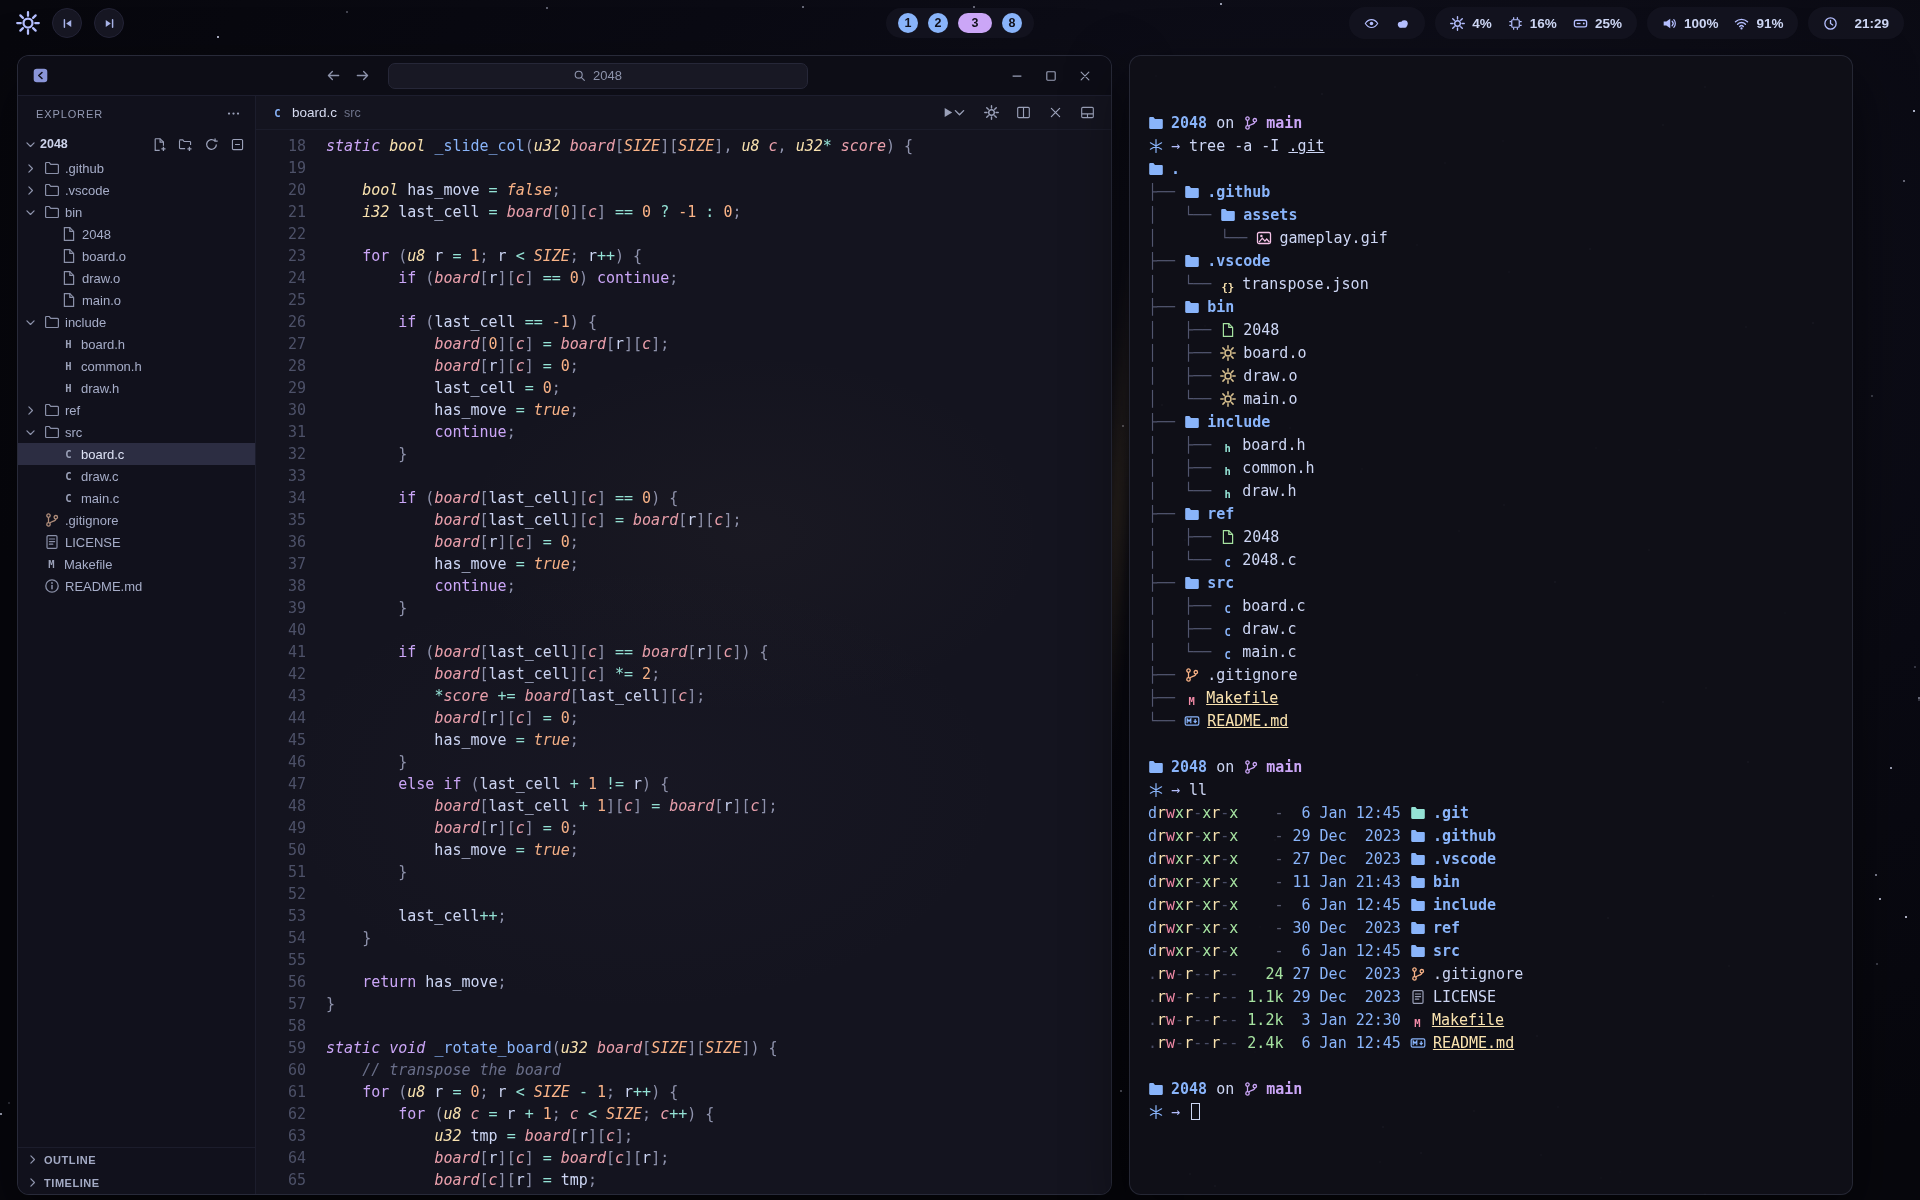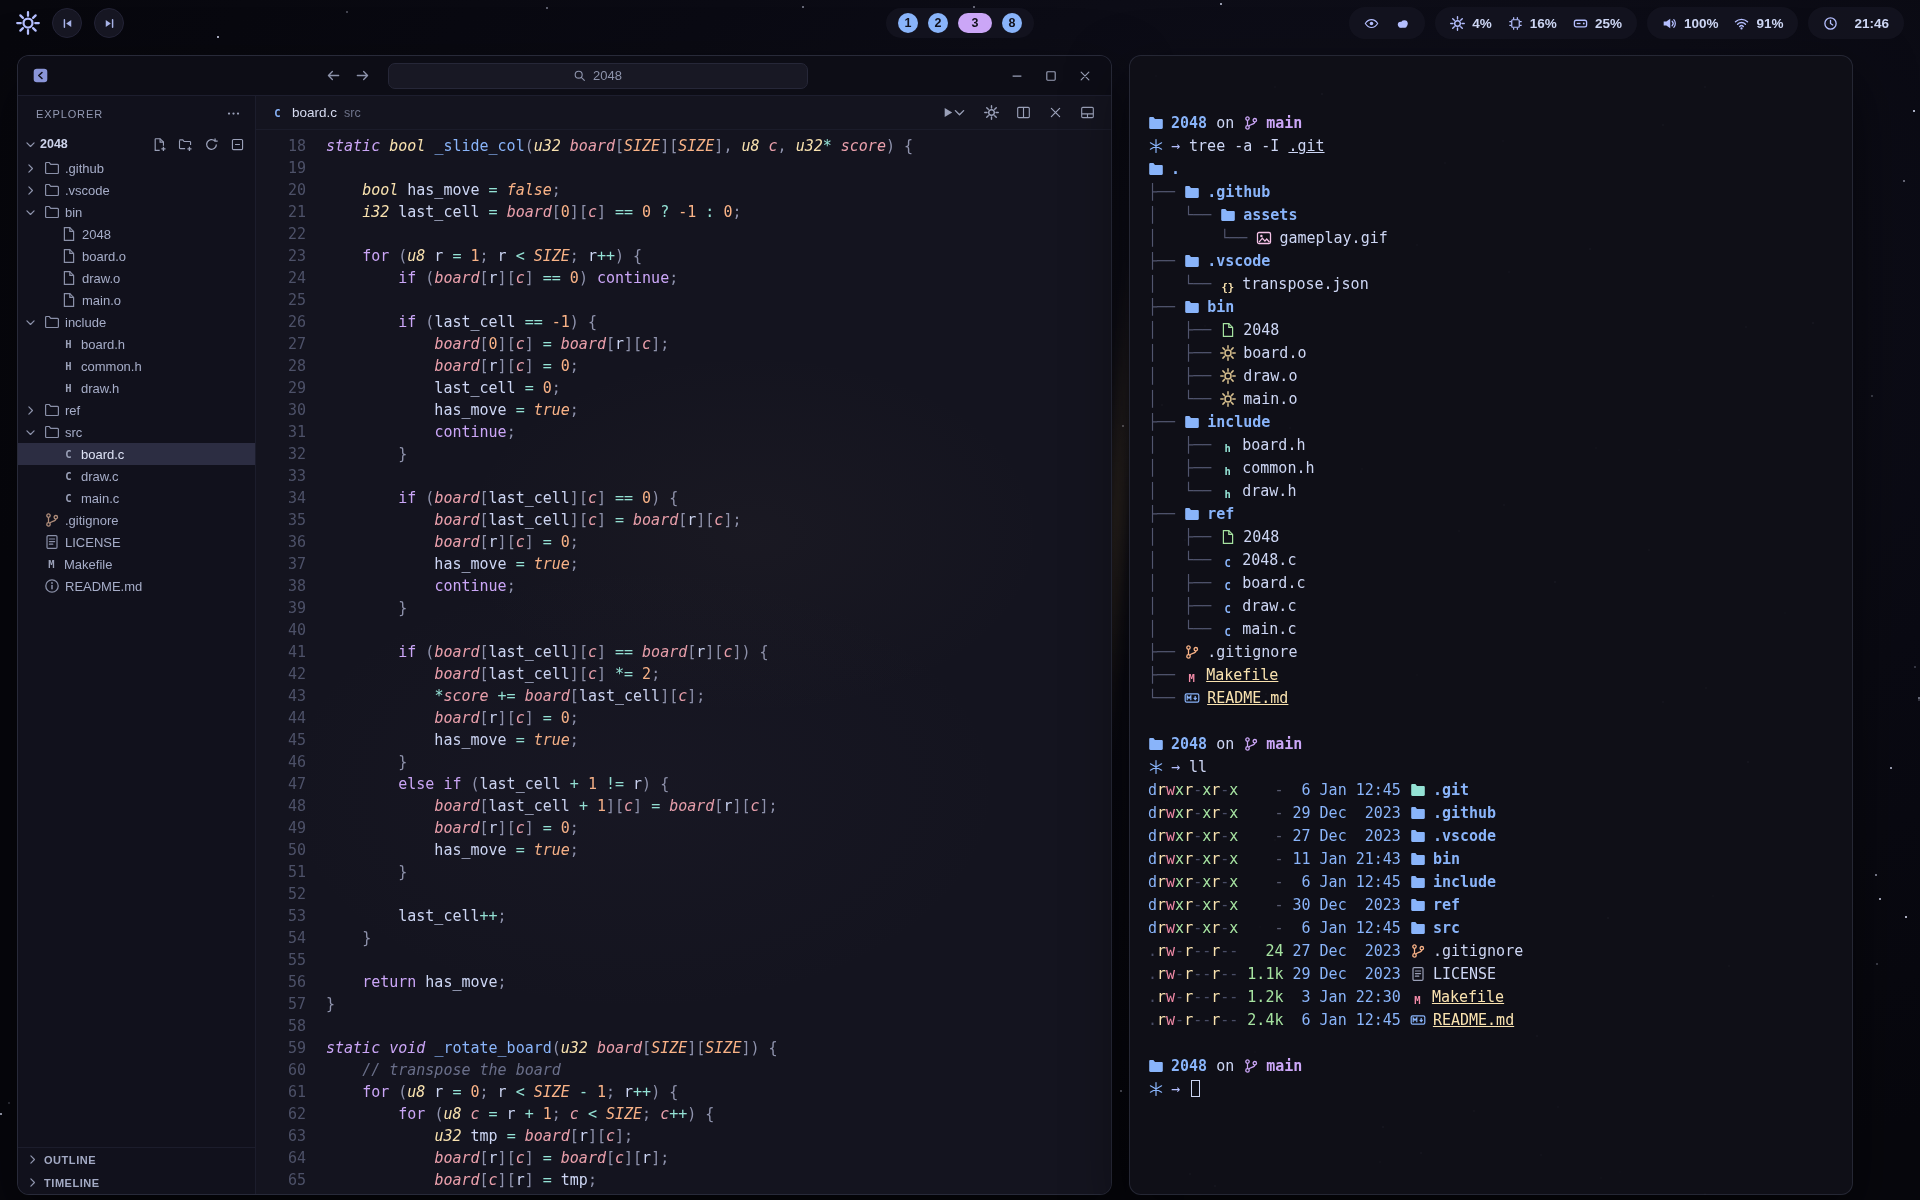--- a/index.html
+++ b/index.html
@@ -328,21 +328,21 @@
             <svg class="ic">
               <use href="#i-wifi"></use>
             </svg>
             <span>91%</span>
           </span>
       </div>
       <div class="pill">
         <svg class="ic">
             <use href="#i-clock"></use>
           </svg>
-        <span>21:46</span>
+        <span>21:29</span>
       </div>
     </div>
   </header>
 
   <section class="window editor">
     <div class="titlebar">
       <span class="appicon">
           <svg class="ic">
             <use href="#i-code"></use>
           </svg>
@@ -871,20 +871,23 @@
         <div class="trow"><span class="tpre">│   ├── </span><span class="chip" style="color: rgb(148, 226, 213);">h</span><span class="n-file">board.h</span></div>
         <div class="trow"><span class="tpre">│   ├── </span><span class="chip" style="color: rgb(148, 226, 213);">h</span><span class="n-file">common.h</span></div>
         <div class="trow"><span class="tpre">│   └── </span><span class="chip" style="color: rgb(148, 226, 213);">h</span><span class="n-file">draw.h</span></div>
         <div class="trow"><span class="tpre">├── </span><svg class="ic" style="color: rgb(137, 180, 250);">
             <use href="#i-folder"></use>
           </svg><span class="n-dir">ref</span></div>
         <div class="trow"><span class="tpre">│   ├── </span><svg class="ic" style="color: rgb(166, 227, 161);">
             <use href="#i-file"></use>
           </svg><span class="n-file">2048</span></div>
         <div class="trow"><span class="tpre">│   └── </span><span class="chip" style="color: rgb(137, 180, 250);">C</span><span class="n-file">2048.c</span></div>
+        <div class="trow"><span class="tpre">├── </span><svg class="ic" style="color: rgb(137, 180, 250);">
+            <use href="#i-folder"></use>
+          </svg><span class="n-dir">src</span></div>
         <div class="trow"><span class="tpre">│   ├── </span><span class="chip" style="color: rgb(137, 180, 250);">C</span><span class="n-file">board.c</span></div>
         <div class="trow"><span class="tpre">│   ├── </span><span class="chip" style="color: rgb(137, 180, 250);">C</span><span class="n-file">draw.c</span></div>
         <div class="trow"><span class="tpre">│   └── </span><span class="chip" style="color: rgb(137, 180, 250);">C</span><span class="n-file">main.c</span></div>
         <div class="trow"><span class="tpre">├── </span><svg class="ic" style="color: rgb(250, 179, 135);">
             <use href="#i-branch"></use>
           </svg><span class="n-file">.gitignore</span></div>
         <div class="trow"><span class="tpre">├── </span><span class="chip" style="color: rgb(243, 139, 168);">M</span><span class="n-special">Makefile</span></div>
         <div class="trow"><span class="tpre">└── </span><svg class="ic" style="color: rgb(137, 180, 250);">
             <use href="#i-md"></use>
           </svg><span class="n-special">README.md</span></div>

